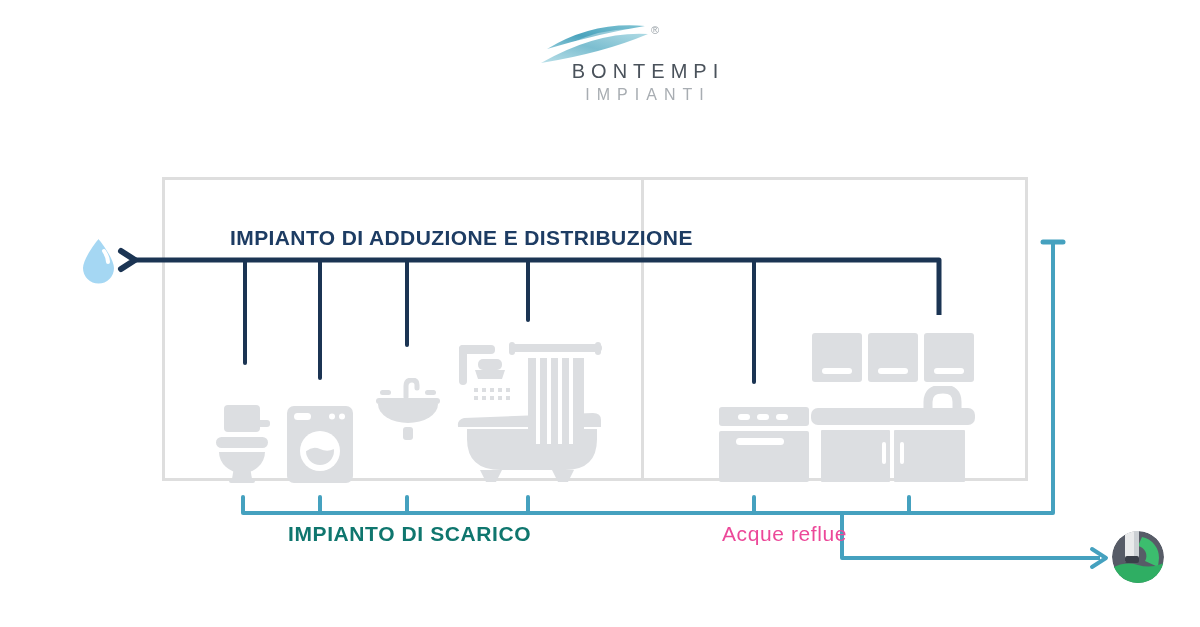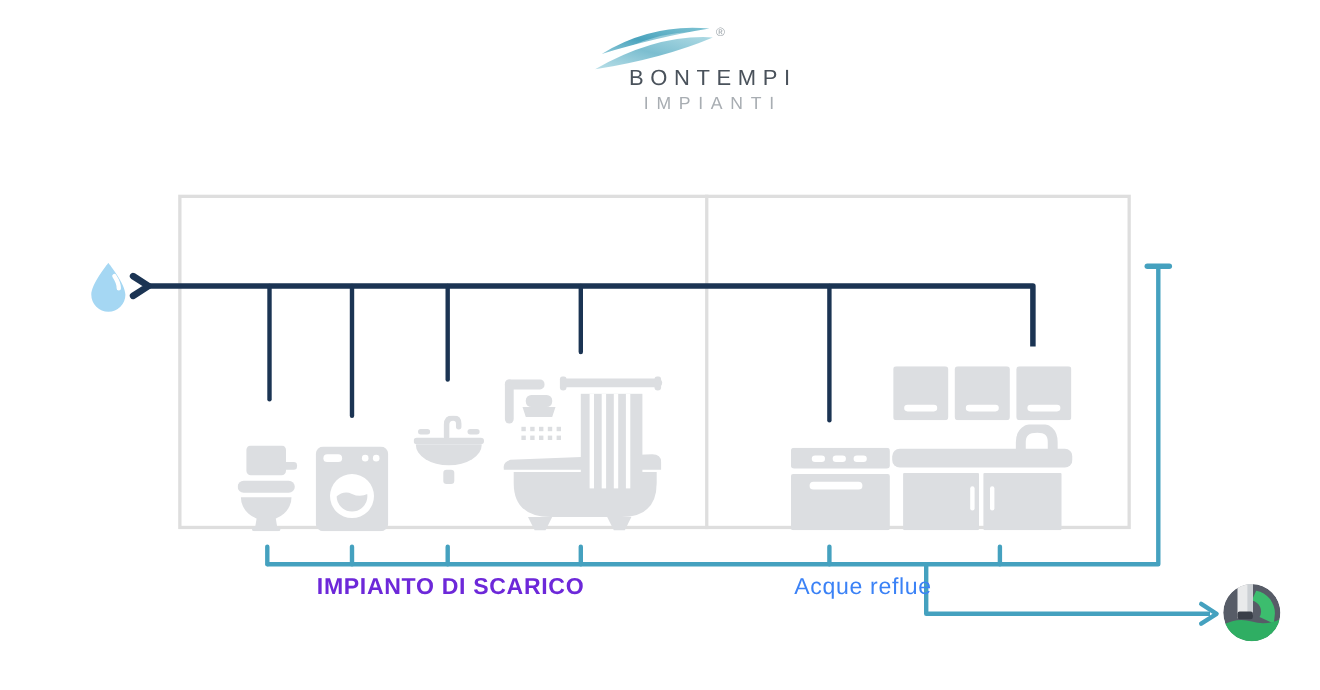--- a/index.html
+++ b/index.html
@@ -18,23 +18,23 @@
     font-size:16px;letter-spacing:7px;color:#a8adb2;font-weight:400;}
   
   .house{left:162px;top:177px;width:866px;height:304px;
     border:3px solid #dedede;box-sizing:border-box;background:transparent;}
   .house-divider{left:641px;top:177px;width:3px;height:304px;background:#dedede;}
   
   .lbl{white-space:nowrap;padding-left:48px;}
   .supply-title{left:182px;top:226px;font-size:21px;font-weight:700;
     letter-spacing:0.4px;color:#1d3c63;}
   .drain-title{left:240px;top:522px;font-size:21px;font-weight:700;
-    letter-spacing:0.6px;color:#6d28d9;}
+    letter-spacing:0.6px;color:#0f766e;}
   .waste-label{left:674px;top:522px;font-size:21px;font-weight:400;
-    letter-spacing:0.6px;color:#3b82f6;}
+    letter-spacing:0.6px;color:#ec4899;}
   svg{display:block;}
   .lines{left:0;top:0;width:1200px;height:627px;pointer-events:none;}
 </style>
 </head>
 <body>
 
 <div class="canvas">
 
   <div class="abs logo-wrap">
     <svg class="abs logo-waves" viewBox="0 0 108 45">
@@ -216,16 +216,17 @@
       <line x1="407" y1="497" x2="407" y2="513"></line>
       <line x1="528" y1="497" x2="528" y2="513"></line>
       <line x1="754" y1="497" x2="754" y2="513"></line>
       <line x1="909" y1="497" x2="909" y2="513"></line>
     </g>
 
     <path d="M842,513 L842,558 L1100,558" fill="none" stroke="#45a1bf" stroke-width="4" stroke-linejoin="round"></path>
     <path d="M1092,549 L1106,558 L1092,567" fill="none" stroke="#45a1bf" stroke-width="4" stroke-linecap="round" stroke-linejoin="round"></path>
   </svg>
 
+  <div class="abs lbl supply-title">IMPIANTO DI ADDUZIONE E DISTRIBUZIONE</div>
   <div class="abs lbl drain-title">IMPIANTO DI SCARICO</div>
   <div class="abs lbl waste-label">Acque reflue</div>
 
 </div>
 
 </body></html>

